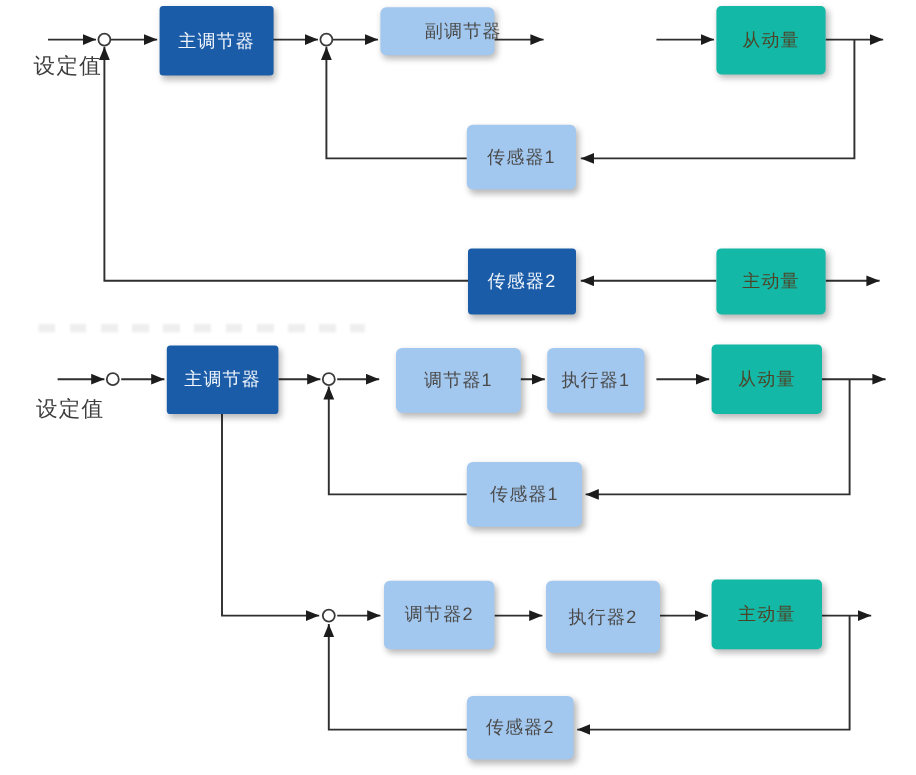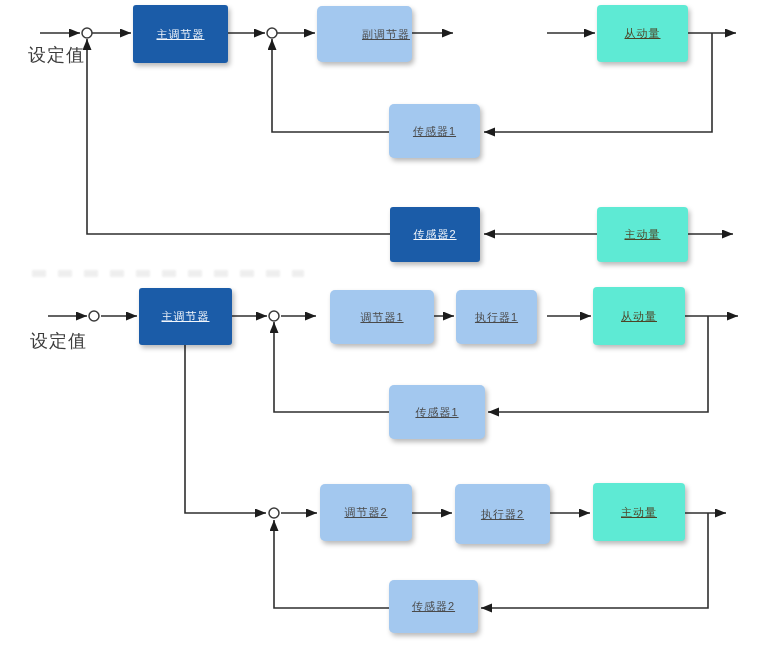--- a/index.html
+++ b/index.html
@@ -16,30 +16,29 @@
     left: 0; top: 0;
     width: 763px; height: 646px;
   }
   .wire { stroke: #2f2f2f; stroke-width: 1.6; fill: none; }
   .junction { fill: #ffffff; stroke: #3a3a3a; stroke-width: 1.5; }
   .node {
     position: absolute;
     display: flex;
     align-items: center;
     justify-content: center;
-    font-size: 11px;
+    font-size: 15px;
     letter-spacing: 1px;
     box-shadow: 2px 3px 5px rgba(0,0,0,0.28);
     box-sizing: border-box;
     white-space: nowrap;
-    text-decoration: underline;
   }
   .node.dark   { background: #1b5ca8; color: #f2f6fb; border-radius: 3px; }
   .node.light  { background: #a3c8ef; color: #4a4a4a; border-radius: 5px; }
-  .node.orange { background: #5eead4; color: #4d4427; border-radius: 4px; }
+  .node.orange { background: #14b8a6; color: #4d4427; border-radius: 4px; }
   .setpoint-label {
     position: absolute;
     font-size: 18px;
     color: #3c3c3c;
     letter-spacing: 1px;
   }
   .artifact {
     position: absolute;
     left: 32px; top: 270px;
     width: 272px; height: 7px;
@@ -93,21 +92,21 @@
 
     <circle class="junction" cx="87" cy="33" r="5"></circle>
     <circle class="junction" cx="272" cy="33" r="5"></circle>
     <circle class="junction" cx="94" cy="316" r="5"></circle>
     <circle class="junction" cx="274" cy="316" r="5"></circle>
     <circle class="junction" cx="274" cy="513" r="5"></circle>
   </svg>
 
   <div class="setpoint-label" style="left:28px; top:43px;">设定值</div>
   <div class="node dark" style="left:133px; top:5px; width:95px; height:58px;">主调节器</div>
-  <div class="node light" style="left:317px; top:6px; width:95px; height:56px;padding-left:43px;">副调节器</div>
+  <div class="node light" style="left:317px; top:6px; width:95px; height:40px;padding-left:43px;">副调节器</div>
   <div class="node orange" style="left:597px; top:5px; width:91px; height:57px;">从动量</div>
   <div class="node light" style="left:389px; top:104px; width:91px; height:54px;">传感器1</div>
   <div class="node dark" style="left:390px; top:207px; width:90px; height:55px;">传感器2</div>
   <div class="node orange" style="left:597px; top:207px; width:91px; height:55px;">主动量</div>
 
   <div class="artifact"></div>
 
   <div class="setpoint-label" style="left:30px; top:329px;">设定值</div>
   <div class="node dark" style="left:139px; top:288px; width:93px; height:57px;">主调节器</div>
   <div class="node light" style="left:330px; top:290px; width:104px; height:54px;">调节器1</div>

